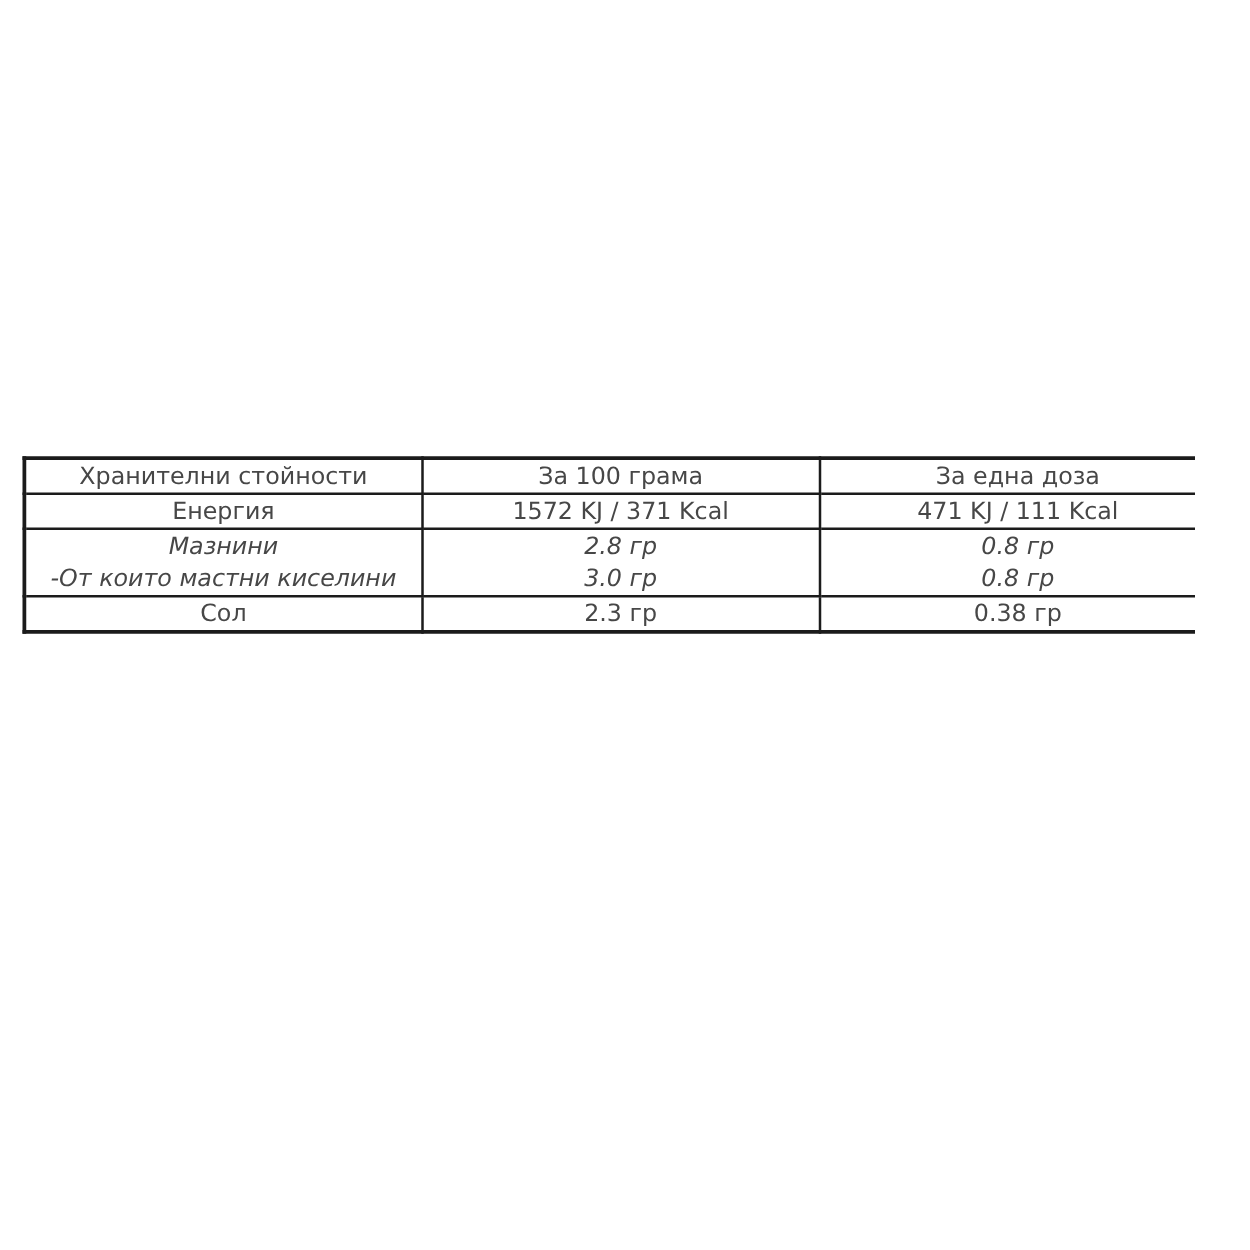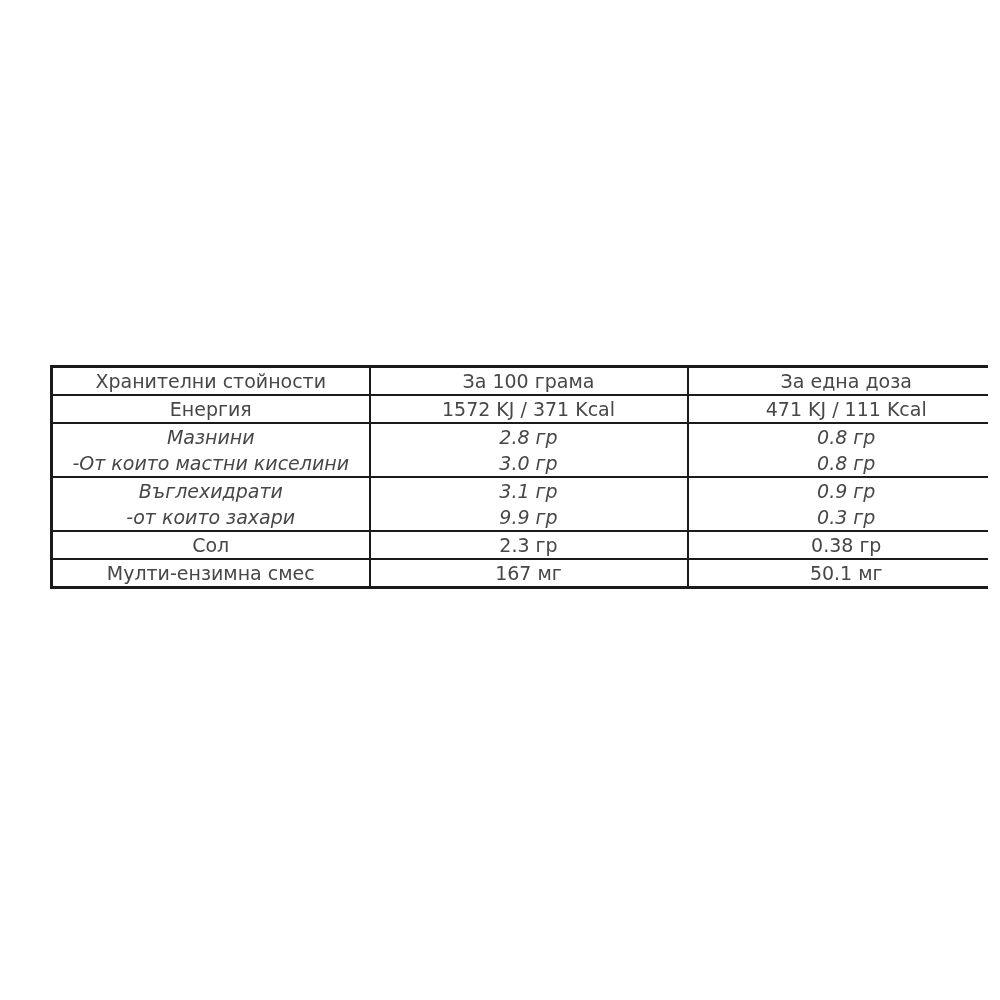--- a/index.html
+++ b/index.html
@@ -7,21 +7,20 @@
   body {
     background: #ffffff;
     font-family: "DejaVu Sans", "Liberation Sans", sans-serif;
   }
   .page {
     position: relative;
     width: 956px;
     height: 1000px;
     background: #ffffff;
     overflow: hidden;
-    margin-left: 32px;
   }
   table.nutrition {
     position: absolute;
     left: 18px;
     top: 365px;
     width: 957px;
     border-collapse: collapse;
     table-layout: fixed;
     font-size: 19px;
     line-height: 26px;
@@ -74,39 +73,20 @@
         </td>
         <td class="value-cell">
           <span class="cell-line">2.8 гр</span>
           <span class="cell-line">3.0 гр</span>
         </td>
         <td class="value-cell">
           <span class="cell-line">0.8 гр</span>
           <span class="cell-line">0.8 гр</span>
         </td>
       </tr>
-      <tr class="row-double">
-        <td class="label-cell">
-          <span class="cell-line">Въглехидрати</span>
-          <span class="cell-line">-от които захари</span>
-        </td>
-        <td class="value-cell">
-          <span class="cell-line">3.1 гр</span>
-          <span class="cell-line">9.9 гр</span>
-        </td>
-        <td class="value-cell">
-          <span class="cell-line">0.9 гр</span>
-          <span class="cell-line">0.3 гр</span>
-        </td>
-      </tr>
       <tr class="row-single">
         <td class="label-cell">Сол</td>
         <td class="value-cell">2.3 гр</td>
         <td class="value-cell">0.38 гр</td>
-      </tr>
-      <tr class="row-single">
-        <td class="label-cell">Мулти-ензимна смес</td>
-        <td class="value-cell">167 мг</td>
-        <td class="value-cell">50.1 мг</td>
       </tr>
     </tbody>
   </table>
 </div>
 
 </body></html>

